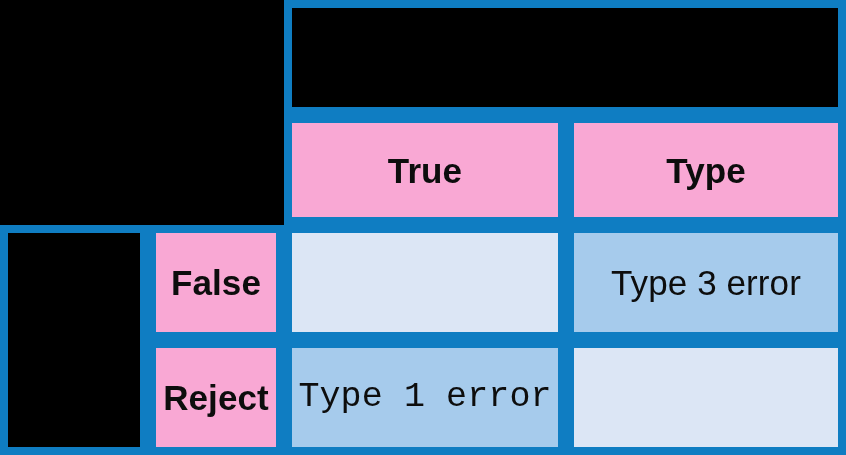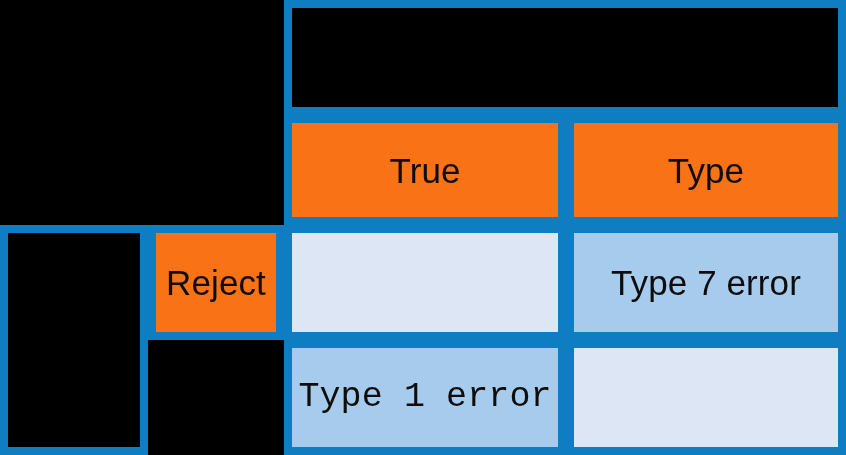--- a/index.html
+++ b/index.html
@@ -34,21 +34,21 @@
     letter-spacing: 0.1px;
     white-space: nowrap;
     overflow: hidden;
   }
 
   .blue-border {
     border: 8px solid #0f7dc2;
   }
 
   .fill-black   { background: #000000; }
-  .fill-gray    { background: #f97316; }
+  .fill-gray    { background: #f9a8d4; font-weight: bold; }
   .fill-lblue   { background: #dce6f5; }
   .fill-mblue   { background: #a6cbec; }
 
   
 
   
   #corner-blank {
     left: 0;
     top: 0;
     width: 284px;
@@ -142,24 +142,25 @@
   <div id="corner-blank" class="cell"></div>
 
   <div id="column-header-banner" class="cell"></div>
 
   <div id="header-true" class="cell blue-border fill-gray">True</div>
 
   <div id="header-false" class="cell blue-border fill-gray">Type</div>
 
   <div id="row-header-stub" class="cell blue-border fill-black"></div>
 
-  <div id="header-accept" class="cell blue-border fill-gray">Reject</div>
+  <div id="header-accept" class="cell blue-border fill-gray">False</div>
 
+  <div id="header-reject" class="cell blue-border fill-gray">Reject</div>
 
   <div id="cell-accept-true" class="cell blue-border fill-lblue"></div>
 
-  <div id="cell-accept-false" class="cell blue-border fill-mblue">Type 7 error</div>
+  <div id="cell-accept-false" class="cell blue-border fill-mblue">Type 3 error</div>
 
   <div id="cell-reject-true" class="cell blue-border fill-mblue">Type 1 error</div>
 
   <div id="cell-reject-false" class="cell blue-border fill-lblue"></div>
 
 </div>
 
 </body></html>

